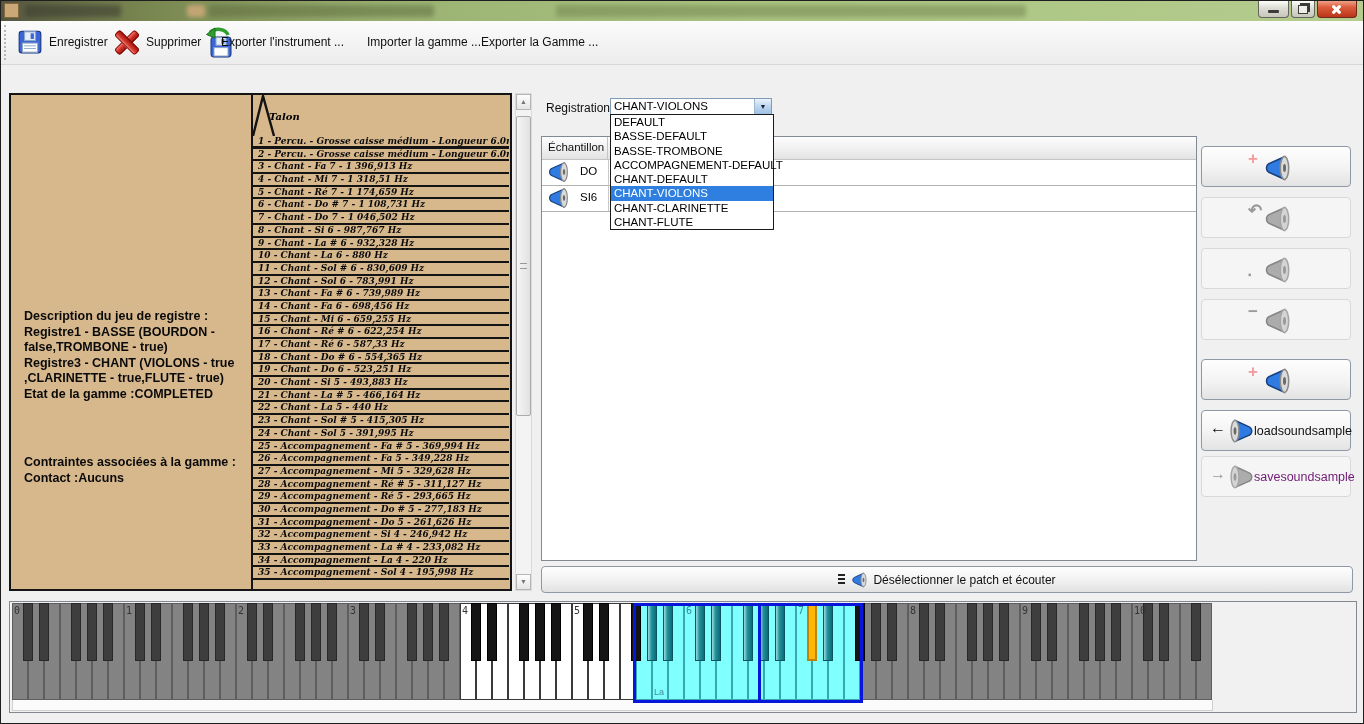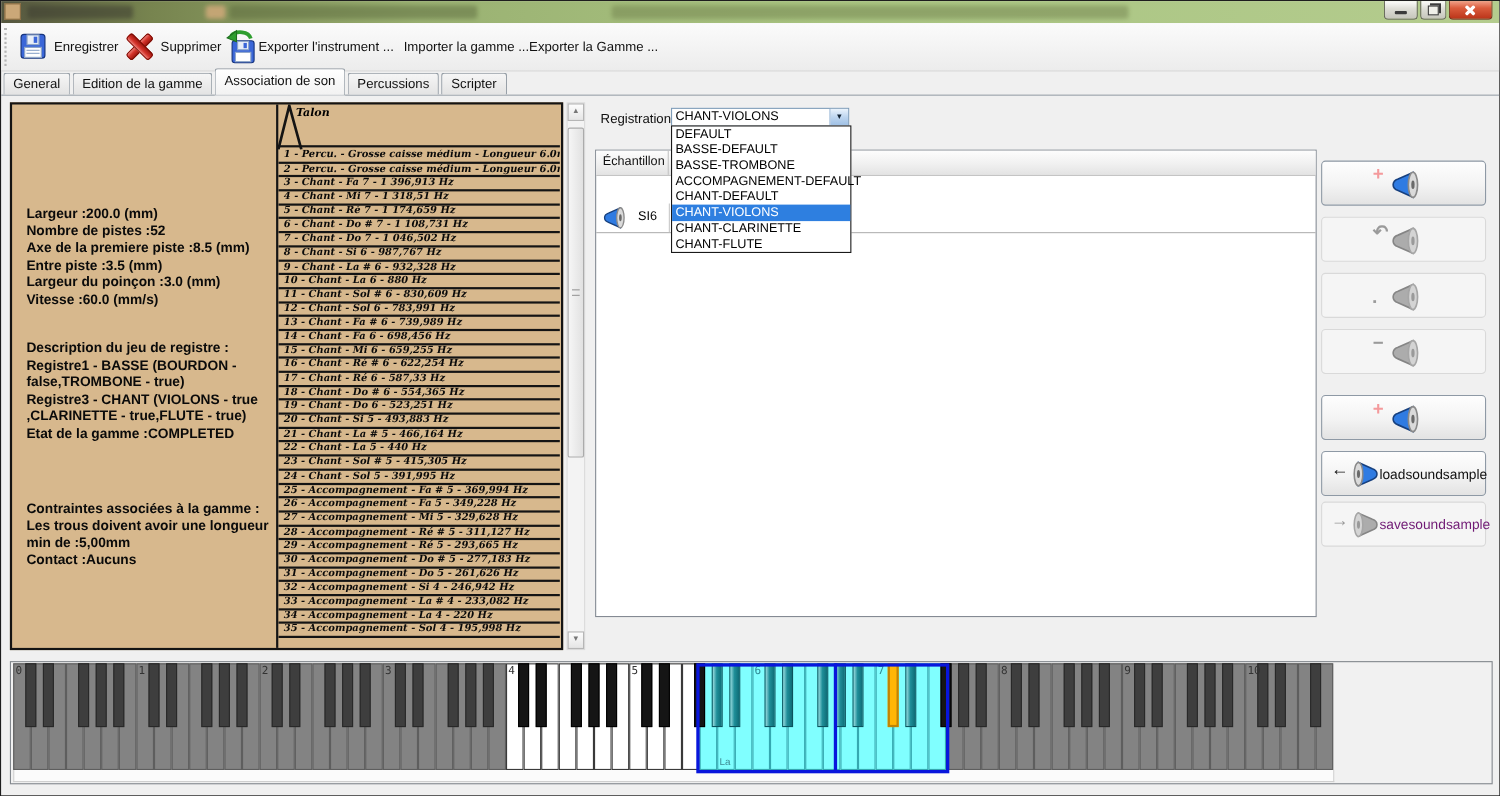--- a/index.html
+++ b/index.html
@@ -36,21 +36,21 @@
   .tab{height:19px;line-height:18px;padding:0 8px;font-size:12px;color:#101010;background:linear-gradient(#F6F6F6,#E3E3E3);
     border:1px solid #98A0A8;border-bottom:none;border-radius:3px 3px 0 0;margin-right:2px;white-space:nowrap;}
   .tab.active{height:23px;line-height:21px;background:linear-gradient(#FFFFFF,#F2F2F2);position:relative;z-index:2;margin-bottom:-1px;border-bottom:1px solid #F2F2F2;}
   
   .scale-panel{position:absolute;left:8px;top:92px;width:503px;height:498px;background:#D7B88D;border:2px solid #141414;box-sizing:border-box;}
   .sp-vline{position:absolute;left:240px;top:0;bottom:0;width:2px;background:#141414;}
   .sp-title{position:absolute;left:20px;top:22px;font-size:26px;font-weight:bold;color:#0a0a0a;letter-spacing:.5px;}
   .sp-block{position:absolute;left:13px;width:224px;font-size:12.5px;font-weight:bold;line-height:15.6px;color:#0a0a0a;}
   .sp-b1{top:92px;} .sp-b2{top:214px;} .sp-b3{top:360px;}
   .note-col{position:absolute;left:242px;top:0;right:0;bottom:0;}
-  .note-header{position:absolute;left:0;right:1px;top:0;height:39px;border-bottom:2px solid #141414;
+  .note-header{position:absolute;left:0;right:1px;top:14px;height:39px;border-bottom:2px solid #141414;
     font-family:"DejaVu Serif",serif;font-style:italic;font-weight:bold;font-size:10px;padding:2px 0 0 16px;box-sizing:border-box;}
   .note-tri{position:absolute;left:-3px;top:0;}
   .note-list{position:absolute;left:0;right:1px;top:41px;bottom:0;overflow:hidden;}
   .note-row{height:10.7px;border-bottom:2px solid #141414;font-family:"DejaVu Serif",serif;font-style:italic;font-weight:bold;
     font-size:9px;line-height:10.5px;padding-left:5px;white-space:nowrap;overflow:hidden;color:#0a0a0a;}
   
   .vscroll{position:absolute;left:514px;top:92px;width:17px;height:498px;background:#F3F3F3;border:1px solid #DADADA;box-sizing:border-box;}
   .vs-btn{position:absolute;left:0;width:15px;height:16px;background:linear-gradient(#FDFDFD,#E5E5E5);border:1px solid #B6B6B6;
     box-sizing:border-box;color:#777;font-size:7px;text-align:center;line-height:14px;}
   .vs-up{top:0;} .vs-dn{bottom:0;}
@@ -152,51 +152,35 @@
       </div>
     <span class="tb-label" style="left:145px;">Supprimer</span>
     <svg class="tb-icon" style="left:201px;top:5px;" width="32" height="33" viewBox="0 0 32 33">
       <rect x="9" y="11" width="20" height="20" rx="2.5" fill="#3A66D8" stroke="#17357E"></rect>
       <rect x="14" y="11.6" width="10" height="7.6" fill="#E9EFF8" stroke="#8FA6C8"></rect>
       <rect x="19.4" y="13" width="3" height="4.8" fill="#3A66D8"></rect>
       <rect x="12" y="21.6" width="14" height="8.4" fill="#FFFFFF" stroke="#8FA6C8"></rect>
       <path d="M26 9 C24 2.5 13 1.5 8 6.5" fill="none" stroke="#2E9E2E" stroke-width="3.4"></path>
       <path d="M13 2 L4.5 8.5 L13 12 Z" fill="#2E9E2E" stroke="#1E6E1E"></path>
     </svg>
-    <span class="tb-label" style="left:234px;">Exporter l'instrument ...</span>
+    <span class="tb-label" style="left:220px;">Exporter l'instrument ...</span>
     <span class="tb-label" style="left:366px;">Importer la gamme ...</span>
     <span class="tb-label" style="left:480px;">Exporter la Gamme ...</span>
   </div>
 
-  <div class="tabbar">
-    <div class="tab">General</div>
-    <div class="tab">Edition de la gamme</div>
-    <div class="tab active">Association de son</div>
-    <div class="tab">Percussions</div>
-    <div class="tab">Scripter</div>
-  </div>
 
   <div class="scale-panel">
-    <div class="sp-block sp-b1">
-        <div>Largeur :200.0 (mm)</div>
-        <div>Nombre de pistes :52</div>
-        <div>Axe de la premiere piste :8.5 (mm)</div>
-        <div>Entre piste :3.5 (mm)</div>
-        <div>Largeur du poinçon :3.0 (mm)</div>
-        <div>Vitesse :60.0 (mm/s)</div>
-      </div>
     <div class="sp-block sp-b2">
         <div>Description du jeu de registre :</div>
         <div>Registre1 - BASSE (BOURDON - false,TROMBONE - true)</div>
         <div>Registre3 - CHANT (VIOLONS - true ,CLARINETTE - true,FLUTE - true)</div>
         <div>Etat de la gamme :COMPLETED</div>
       </div>
     <div class="sp-block sp-b3">
         <div>Contraintes associées à la gamme :</div>
-        <div>Les trous doivent avoir une longueur min de :5,00mm</div>
         <div>Contact :Aucuns</div>
       </div>
     <div class="sp-vline"></div>
     <div class="note-col">
       <div class="note-header">Talon</div>
       <svg class="note-tri" width="28" height="41" viewBox="0 0 28 41">
         <polyline points="3,41 13,1 24,41" fill="none" stroke="#141414" stroke-width="2.4"></polyline>
       </svg>
       <div class="note-list">
           <div class="note-row">1 - Percu. - Grosse caisse médium -  Longueur 6.0mm - L 6.0mm</div>
@@ -259,20 +243,30 @@
       <div class="dd-item">CHANT-DEFAULT</div>
       <div class="dd-item sel">CHANT-VIOLONS</div>
       <div class="dd-item">CHANT-CLARINETTE</div>
       <div class="dd-item">CHANT-FLUTE</div>
     </div>
 
   <div class="sample-table">
     <div class="st-header">
       <div class="st-hcell">Échantillon</div>
     </div>
+    <div class="st-row st-r1">
+      <div class="st-cell">
+        <span class="spk"><svg width="24" height="24" viewBox="0 0 20 18">
+              <path d="M15 1.5 L6 5.5 Q3 6.5 3 9 Q3 11.5 6 12.5 L15 16.5 Z" fill="#2F7BE2" stroke="#17407E"></path>
+              <ellipse cx="15" cy="9" rx="2.8" ry="7.6" fill="#DADADA" stroke="#8A8A8A"></ellipse>
+              <ellipse cx="15" cy="9" rx="1" ry="2.6" fill="#6a6a6a"></ellipse>
+            </svg></span>
+      </div>
+      <span class="st-label">DO</span>
+    </div>
     <div class="st-row st-r2">
       <div class="st-cell">
         <span class="spk"><svg width="24" height="24" viewBox="0 0 20 18">
               <path d="M15 1.5 L6 5.5 Q3 6.5 3 9 Q3 11.5 6 12.5 L15 16.5 Z" fill="#2F7BE2" stroke="#17407E"></path>
               <ellipse cx="15" cy="9" rx="2.8" ry="7.6" fill="#DADADA" stroke="#8A8A8A"></ellipse>
               <ellipse cx="15" cy="9" rx="1" ry="2.6" fill="#6a6a6a"></ellipse>
             </svg></span>
       </div>
       <span class="st-label">SI6</span>
     </div>
@@ -330,20 +324,29 @@
   <div class="side-btn btn-off sb-save" style="top:455px;">
     <span class="ov ov-gray">→</span>
     <span class="spk"><svg width="28" height="28" viewBox="0 0 20 18" style="transform:scaleX(-1)">
           <path d="M15 1.5 L6 5.5 Q3 6.5 3 9 Q3 11.5 6 12.5 L15 16.5 Z" fill="#ACACAC" stroke="#858585"></path>
           <ellipse cx="15" cy="9" rx="2.8" ry="7.6" fill="#D4D4D4" stroke="#A6A6A6"></ellipse>
           <ellipse cx="15" cy="9" rx="1" ry="2.6" fill="#9a9a9a"></ellipse>
         </svg></span>
     <span class="btn-text">savesoundsample</span>
   </div>
 
+  <div class="bottom-btn">
+    <span class="snd-lines"></span>
+    <span class="spk"><svg width="18" height="18" viewBox="0 0 20 18">
+          <path d="M15 1.5 L6 5.5 Q3 6.5 3 9 Q3 11.5 6 12.5 L15 16.5 Z" fill="#2F7BE2" stroke="#17407E"></path>
+          <ellipse cx="15" cy="9" rx="2.8" ry="7.6" fill="#DADADA" stroke="#8A8A8A"></ellipse>
+          <ellipse cx="15" cy="9" rx="1" ry="2.6" fill="#6a6a6a"></ellipse>
+        </svg></span>
+    <span>Désélectionner le patch et écouter</span>
+  </div>
 
   <div class="piano">
     <div class="kb-strip" style="left:2px;top:98px;"></div>
     <div class="kb">
         <div class="wkey gray" style="left: 0px;"></div>
         <div class="wkey gray" style="left: 16px;"></div>
         <div class="wkey gray" style="left: 32px;"></div>
         <div class="wkey gray" style="left: 48px;"></div>
         <div class="wkey gray" style="left: 64px;"></div>
         <div class="wkey gray" style="left: 80px;"></div>

